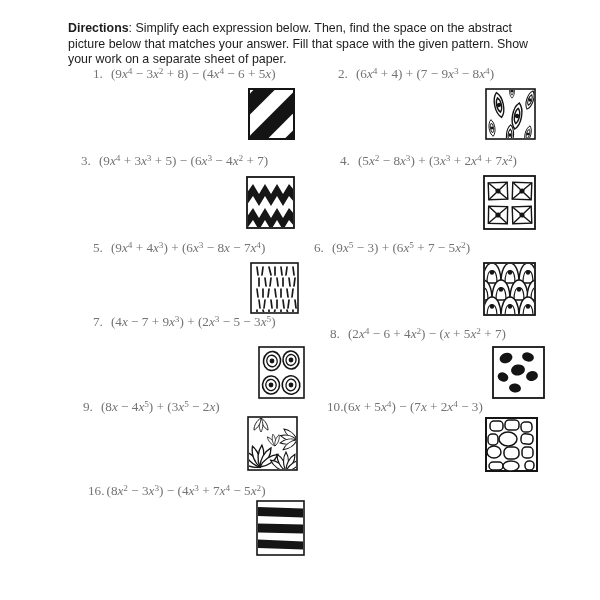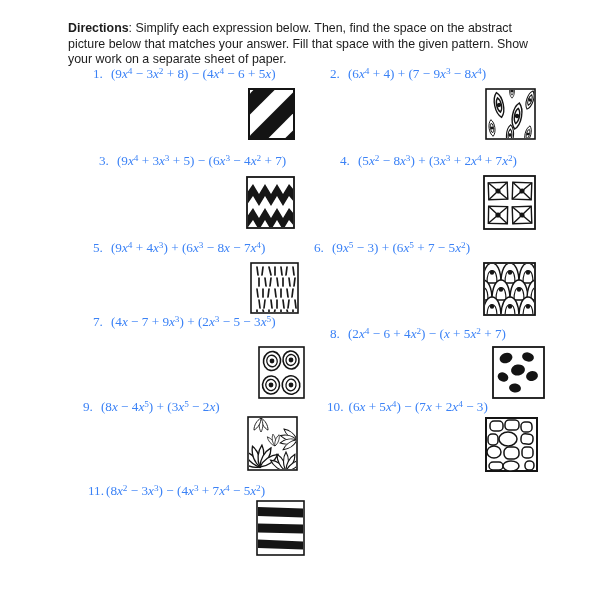--- a/index.html
+++ b/index.html
@@ -7,46 +7,46 @@
     width:600px;height:600px;background:#ffffff;position:relative;
     font-family:"Liberation Sans", sans-serif;color:#1a1a1a;overflow:hidden;
   }
   .directions{
     position:absolute;left:68px;top:9px;width:474px;
     font-size:12.4px;line-height:15.2px;color:#1c1c1c;
   }
   .directions b{font-weight:700;}
   .problem{
     position:absolute;white-space:nowrap;
-    font-family:"Liberation Serif", serif;font-size:13.2px;color:#3b82f6;
+    font-family:"Liberation Serif", serif;font-size:13.2px;color:#737373;
   }
   .problem .num{display:inline-block;margin-right:8px;}
   .problem.tight .num{margin-right:2px;}
-  .problem.semi .num{margin-right:5px;}
+  .problem.semi .num{margin-right:0;}
   .expr i{font-style:italic;}
   .expr sup{font-size:0.7em;line-height:0;position:relative;top:-0.45em;vertical-align:baseline;}
   .swatch{position:absolute;}
   .swatch svg{display:block;width:100%;height:100%;}
 </style>
 </head>
 <body>
 
 <p class="directions"><b>Directions</b><span>: Simplify each expression below.  Then, find the space on the abstract picture below that matches your answer.  Fill that space with the given pattern.  Show your work on a separate sheet of paper.</span></p>
 
 <div class="problem" style="left:93px;top:66px"><span class="num">1.</span><span class="expr">(9<i>x</i><sup>4</sup> − 3<i>x</i><sup>2</sup> + 8) − (4<i>x</i><sup>4</sup> − 6 + 5<i>x</i>)</span></div>
-<div class="problem" style="left:330px;top:66px"><span class="num">2.</span><span class="expr">(6<i>x</i><sup>4</sup> + 4) + (7 − 9<i>x</i><sup>3</sup> − 8<i>x</i><sup>4</sup>)</span></div>
-<div class="problem" style="left:99px;top:153px"><span class="num">3.</span><span class="expr">(9<i>x</i><sup>4</sup> + 3<i>x</i><sup>3</sup> + 5) − (6<i>x</i><sup>3</sup> − 4<i>x</i><sup>2</sup> + 7)</span></div>
+<div class="problem" style="left:338px;top:66px"><span class="num">2.</span><span class="expr">(6<i>x</i><sup>4</sup> + 4) + (7 − 9<i>x</i><sup>3</sup> − 8<i>x</i><sup>4</sup>)</span></div>
+<div class="problem" style="left:81px;top:153px"><span class="num">3.</span><span class="expr">(9<i>x</i><sup>4</sup> + 3<i>x</i><sup>3</sup> + 5) − (6<i>x</i><sup>3</sup> − 4<i>x</i><sup>2</sup> + 7)</span></div>
 <div class="problem" style="left:340px;top:153px"><span class="num">4.</span><span class="expr">(5<i>x</i><sup>2</sup> − 8<i>x</i><sup>3</sup>) + (3<i>x</i><sup>3</sup> + 2<i>x</i><sup>4</sup> + 7<i>x</i><sup>2</sup>)</span></div>
 <div class="problem" style="left:93px;top:240px"><span class="num">5.</span><span class="expr">(9<i>x</i><sup>4</sup> + 4<i>x</i><sup>3</sup>) + (6<i>x</i><sup>3</sup> − 8<i>x</i> − 7<i>x</i><sup>4</sup>)</span></div>
 <div class="problem" style="left:314px;top:240px"><span class="num">6.</span><span class="expr">(9<i>x</i><sup>5</sup> − 3) + (6<i>x</i><sup>5</sup> + 7 − 5<i>x</i><sup>2</sup>)</span></div>
 <div class="problem" style="left:93px;top:314px"><span class="num">7.</span><span class="expr">(4<i>x</i> − 7 + 9<i>x</i><sup>3</sup>) + (2<i>x</i><sup>3</sup> − 5 − 3<i>x</i><sup>5</sup>)</span></div>
 <div class="problem" style="left:330px;top:326px"><span class="num">8.</span><span class="expr">(2<i>x</i><sup>4</sup> − 6 + 4<i>x</i><sup>2</sup>) − (<i>x</i> + 5<i>x</i><sup>2</sup> + 7)</span></div>
 <div class="problem" style="left:83px;top:399px"><span class="num">9.</span><span class="expr">(8<i>x</i> − 4<i>x</i><sup>5</sup>) + (3<i>x</i><sup>5</sup> − 2<i>x</i>)</span></div>
 <div class="problem semi" style="left:327px;top:399px"><span class="num">10.</span><span class="expr">(6<i>x</i> + 5<i>x</i><sup>4</sup>) − (7<i>x</i> + 2<i>x</i><sup>4</sup> − 3)</span></div>
-<div class="problem tight" style="left:88px;top:483px"><span class="num">11.</span><span class="expr">(8<i>x</i><sup>2</sup> − 3<i>x</i><sup>3</sup>) − (4<i>x</i><sup>3</sup> + 7<i>x</i><sup>4</sup> − 5<i>x</i><sup>2</sup>)</span></div>
+<div class="problem tight" style="left:88px;top:483px"><span class="num">16.</span><span class="expr">(8<i>x</i><sup>2</sup> − 3<i>x</i><sup>3</sup>) − (4<i>x</i><sup>3</sup> + 7<i>x</i><sup>4</sup> − 5<i>x</i><sup>2</sup>)</span></div>
 
 <div class="swatch" style="left:248px;top:88px;width:47px;height:52px" title="diagonal-stripes">
 <svg viewBox="0 0 47 52">
   <defs>
         <clipPath id="c1">
           <rect x="2" y="2" width="43" height="48"></rect>
         </clipPath>
       </defs>
   <rect x="1" y="1" width="45" height="50" fill="#fff" stroke="#141414" stroke-width="2"></rect>
   <g clip-path="url(#c1)" stroke="#141414" stroke-width="15">

